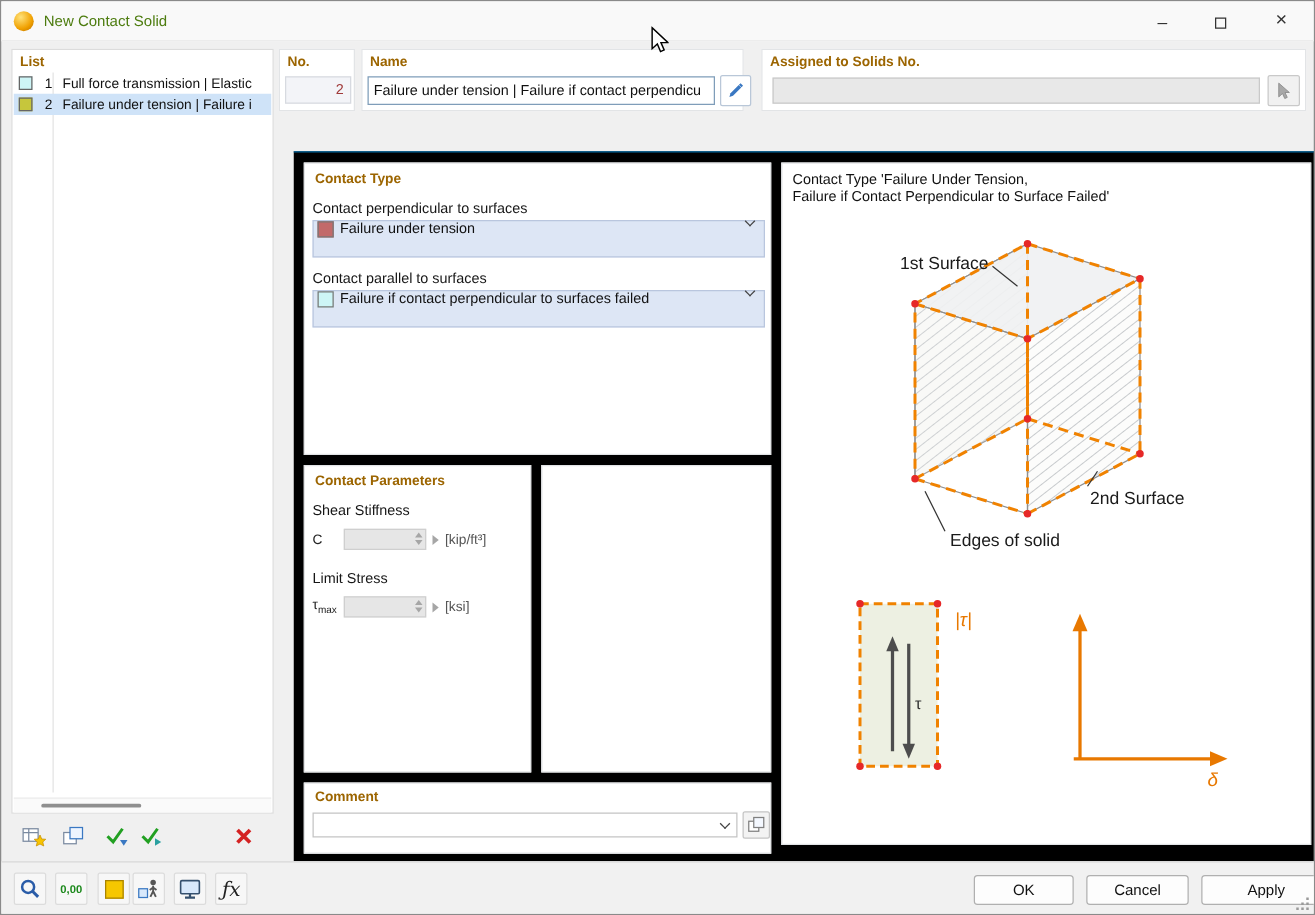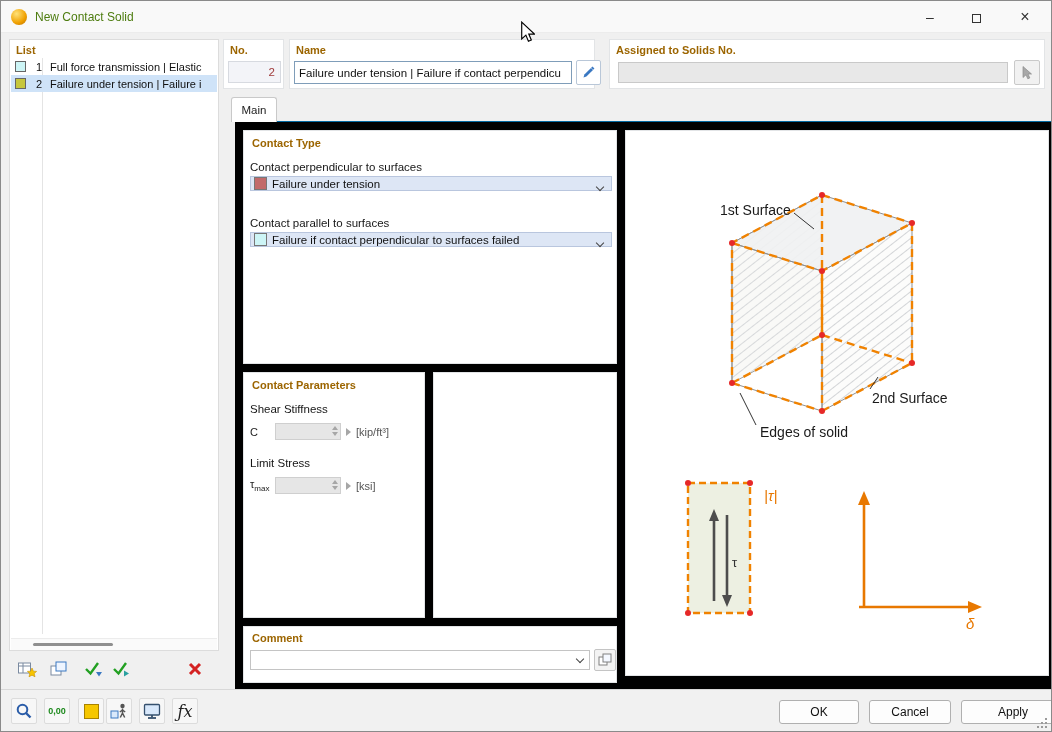--- a/index.html
+++ b/index.html
@@ -11,21 +11,21 @@
   .wbtn{top:0;width:46px;height:32px;text-align:center;line-height:32px;font-size:14px;color:#333;cursor:default}
   .maxbox{display:inline-block;width:9px;height:9px;border:1px solid #333;vertical-align:middle}
   .hdr{color:#9c6500;font-weight:700;font-size:11px;white-space:nowrap}
   .lbl{font-size:11.5px;color:#161616;white-space:nowrap}
   .panel{background:#fff;border:1px solid #e2e4e6}
   .lrow{display:flex;align-items:center;height:17px;font-size:11px;color:#111;padding-left:4px;white-space:nowrap;overflow:hidden}
   .lrow.sel{background:#cfe3f8}
   .lsw{width:11px;height:11px;border:1px solid #666;margin-right:3px;flex:none}
   .lno{width:13px;text-align:right;margin-right:8px;flex:none}
   .ltx{white-space:nowrap;overflow:hidden;flex:1}
-  .combo{display:flex;align-items:flex-end;gap:5px;background:#dde6f5;border:1px solid #b9c6de;height:15px;padding:0 8px 0 3px}
+  .combo{display:flex;align-items:flex-start;gap:5px;background:#dde6f5;border:1px solid #b9c6de;height:30px;padding:0 8px 0 3px}
   .combo .sw{width:13px;height:13px;border:1px solid #777;flex:none}
   .combo .txt{font-size:11.5px;color:#111;white-space:nowrap}
   .chev{margin-left:auto;width:6px;height:6px;border-right:1.6px solid #444;border-bottom:1.6px solid #444;transform:rotate(45deg);margin-top:-3px;flex:none}
   .prow{display:flex;align-items:center;gap:5px;font-size:11px;color:#222}
   .psym{width:20px;flex:none}
   .spin{width:66px;height:17px;background:#e6e6e6;border:1px solid #cfcfcf;position:relative;display:inline-block;flex:none}
   .spArr{position:absolute;right:2px;top:2px;display:flex;flex-direction:column;gap:2px;align-items:center}
   .tri-u{width:0;height:0;border-left:3px solid transparent;border-right:3px solid transparent;border-bottom:4px solid #a6a6a6;display:block}
   .tri-d{width:0;height:0;border-left:3px solid transparent;border-right:3px solid transparent;border-top:4px solid #a6a6a6;display:block}
   .tri-r{width:0;height:0;border-top:4px solid transparent;border-bottom:4px solid transparent;border-left:5px solid #a6a6a6;display:inline-block}
@@ -185,20 +185,24 @@
       </div>
       <button class="abs" style="left:350px;top:22px;width:22px;height:22px;background:#f3f3f3;border:1px solid #c4c4c4;border-radius:2px;display:flex;align-items:center;justify-content:center">
         <svg width="16" height="16" viewBox="0 0 16 16">
             <rect x="2" y="5" width="8" height="8" fill="#fff" stroke="#808080"></rect>
             <rect x="6" y="2" width="8" height="8" fill="#f4f8ff" stroke="#808080"></rect>
           </svg>
       </button>
     </div>
 
     <div class="abs panel" style="left:390px;top:8px;width:424px;height:546px">
+      <div class="abs" style="left:8px;top:6px;font-size:11.5px;color:#111;line-height:14px">
+        <div>Contact Type 'Failure Under Tension,</div>
+        <div>Failure if Contact Perpendicular to Surface Failed'</div>
+      </div>
       <svg class="abs" style="left:0;top:36px" width="424" height="508" viewBox="0 0 424 508">
         <defs>
           <pattern id="hatch" width="7" height="7" patternUnits="userSpaceOnUse" patternTransform="rotate(52)">
             <line x1="0" y1="0" x2="0" y2="7" stroke="#a9adb3" stroke-width="1"></line>
           </pattern>
         </defs>
 
         <polygon points="106,216 196,168 196,28 106,76" fill="#f8f8f6"></polygon>
         <polygon points="106,216 196,168 196,28 106,76" fill="url(#hatch)" stroke="#8f8f8f" stroke-width="1"></polygon>
 
@@ -259,23 +263,20 @@
           <line x1="238" y1="440" x2="238" y2="334"></line>
           <line x1="233" y1="440" x2="346" y2="440"></line>
         </g>
         <polygon points="238,324 232,338 244,338" fill="#e87800"></polygon>
         <polygon points="356,440 342,434 342,446" fill="#e87800"></polygon>
         <text x="340" y="462" font-size="15" fill="#e87800" font-style="italic">δ</text>
       </svg>
     </div>
   </div>
 
-  <div class="abs" style="left:222px;top:92px;width:822px;height:29px;z-index:3">
-    <div class="abs" style="left:8px;top:4px;width:46px;height:25px;background:#fff;border:1px solid #c9c9c9;border-bottom:none;border-radius:3px 3px 0 0;text-align:center;line-height:24px;font-size:11.5px;color:#222">Main</div>
-  </div>
 
   <div class="abs" style="left:0;top:688px;width:1050px;height:43px;background:#f1f1f1;border-top:1px solid #d8d8d8">
     <button class="fbtn" style="left:10px;top:8px">
       <svg width="18" height="18" viewBox="0 0 18 18">
           <circle cx="7.5" cy="7.5" r="4.8" fill="none" stroke="#2a5ca8" stroke-width="2"></circle>
           <line x1="11" y1="11" x2="15.5" y2="15.5" stroke="#2a5ca8" stroke-width="2.4"></line>
         </svg>
     </button>
     <button class="fbtn" style="left:43px;top:8px">
       <span style="font-size:9px;font-weight:700;color:#1e8a1e">0,00</span>

